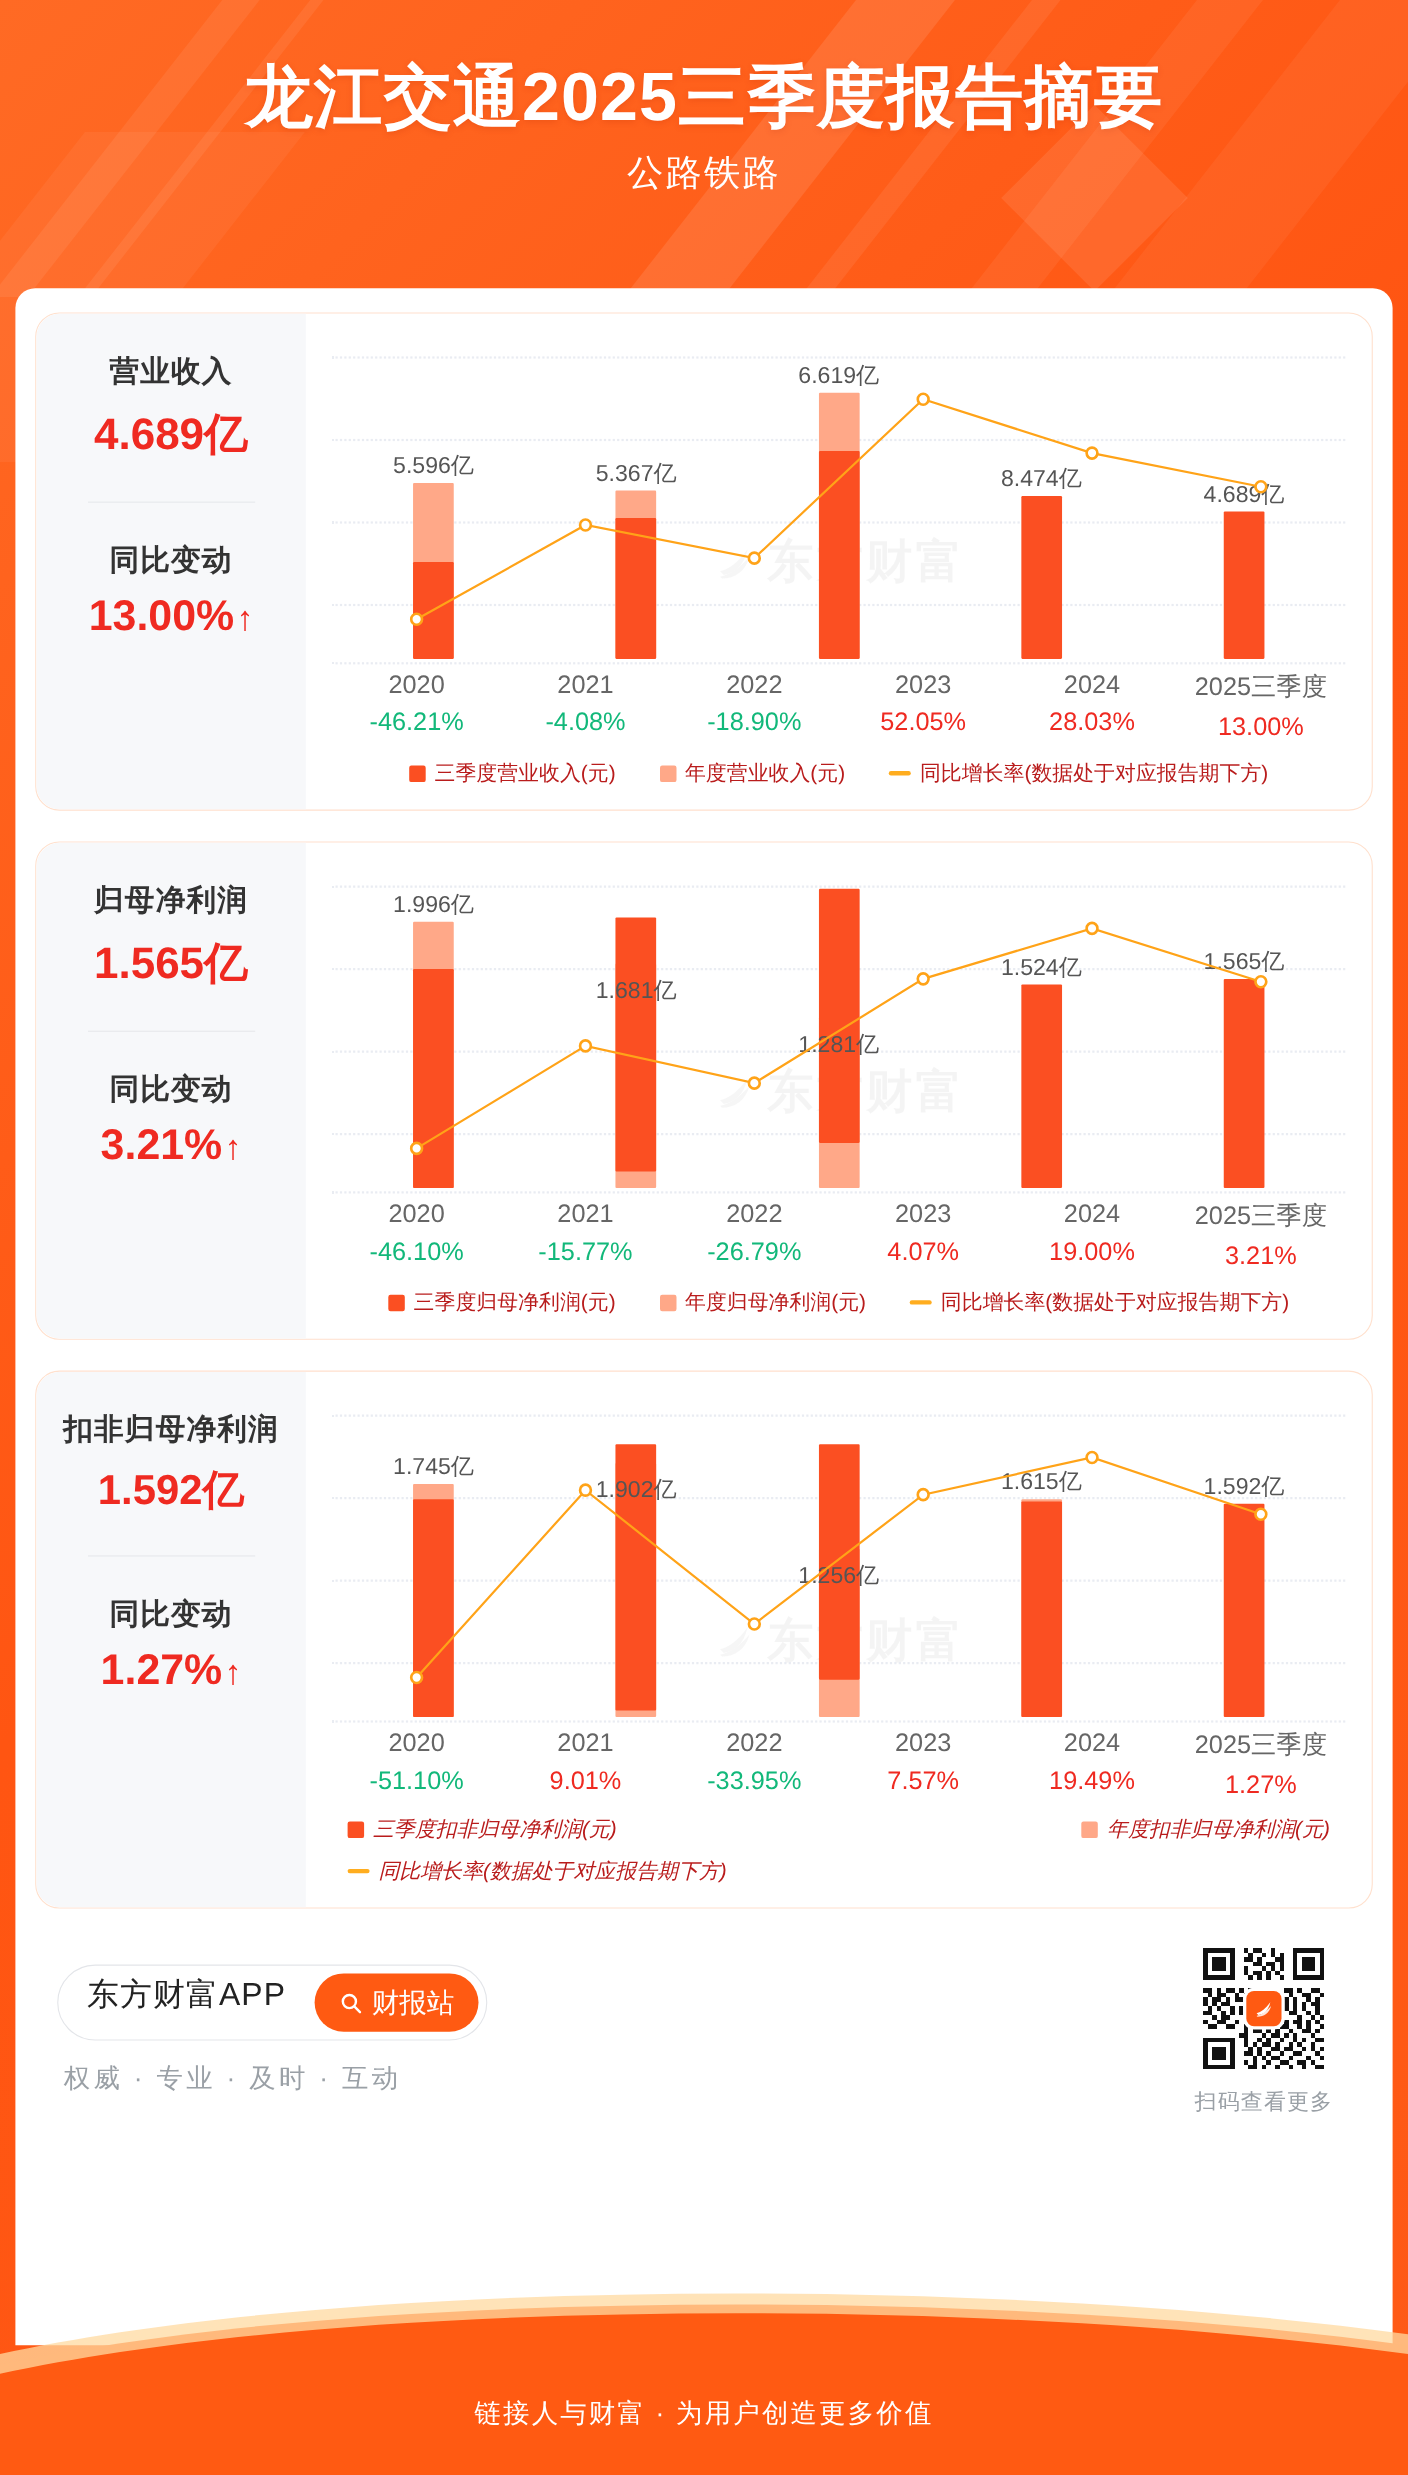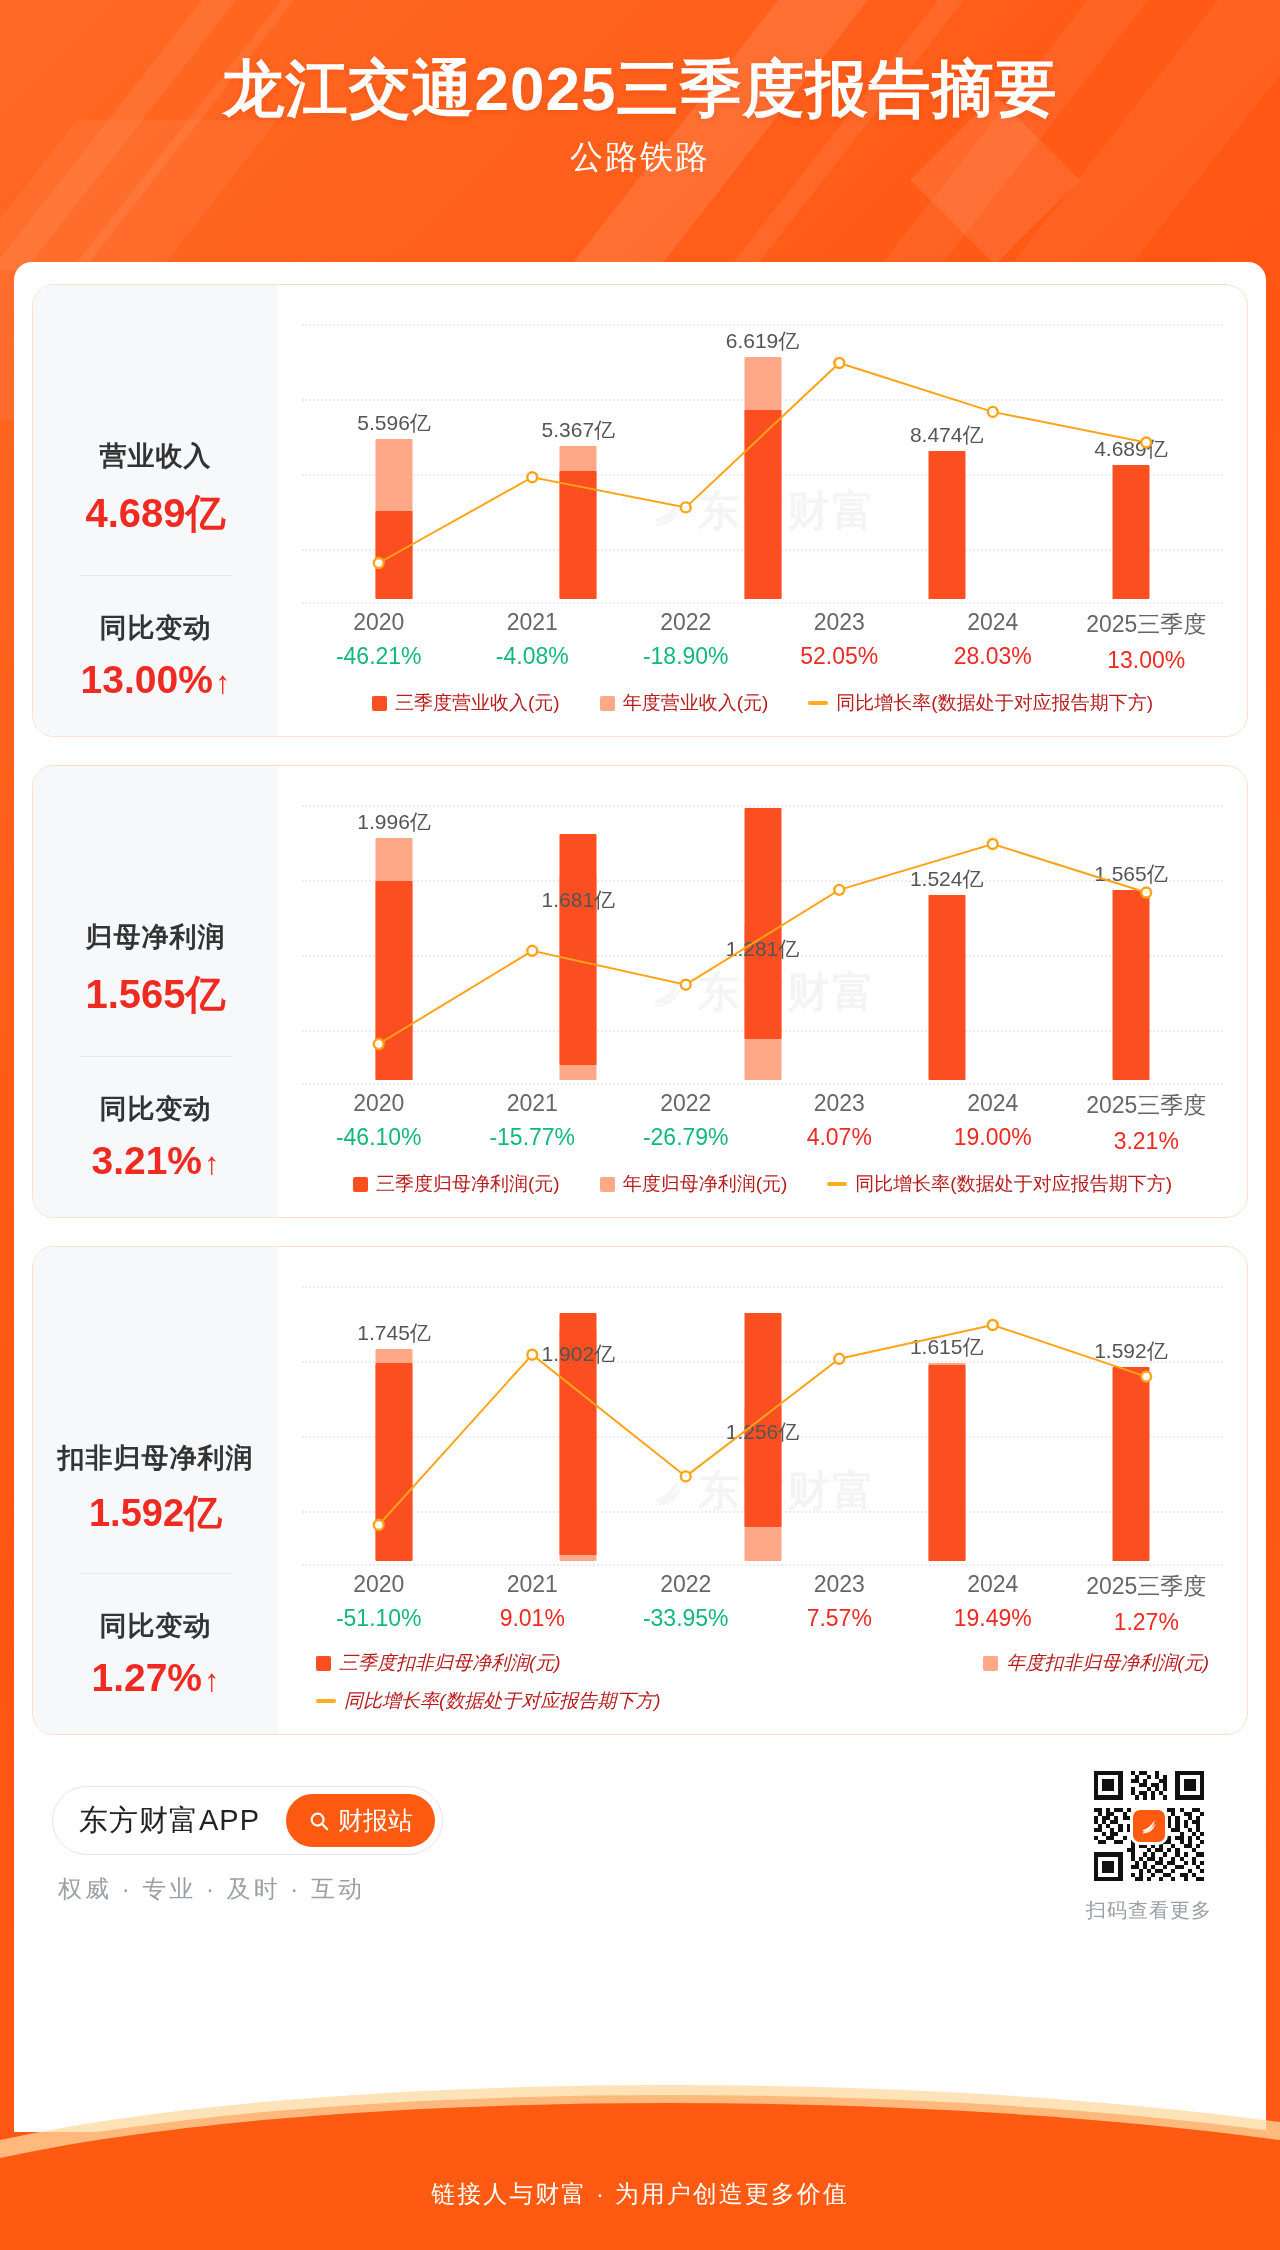--- a/index.html
+++ b/index.html
@@ -48,21 +48,21 @@
     margin-bottom:28px;
     overflow:hidden;
   }
   .card:last-of-type{ margin-bottom:18px; }
 
   
   .summary {
     width:245px; flex:0 0 245px;
     background:#f7f8fa;
     border-radius:22px 0 0 22px;
-    display:flex; flex-direction:column; justify-content:flex-end; align-items:center;
+    display:flex; flex-direction:column; justify-content:flex-start; align-items:center;
     padding:34px 10px;
   }
   .sum-block{ text-align:center; }
   .sum-label{ font-size:27px; font-weight:bold; color:#333; letter-spacing:1px; }
   .sum-value{ font-size:40px; font-weight:bold; color:#ef2a21; margin-top:12px; letter-spacing:0px; }
   .sum-value.small{ font-size:38px; }
   .sum-divider{ width:152px; height:1px; background:#e6e8ec; margin:34px auto; }
   .sum-pct{ font-size:39px; font-weight:bold; color:#ef2a21; margin-top:12px; white-space:nowrap;}
   .sum-pct .arrow{ font-size:31px; display:inline-block; margin-left:2px; }
 
@@ -111,21 +111,21 @@
     display:flex; align-items:center; gap:10px;
     opacity:.07; pointer-events:none; user-select:none;
   }
   .wm .wmtxt{ font-size:42px; font-weight:bold; color:#777; letter-spacing:3px; }
   .wm .wmlogo{ width:40px; height:40px; }
 
   
   .footer-row{ display:flex; justify-content:space-between; align-items:center; padding:14px 20px 28px 20px; }
   .appbox{ }
   .pill{
-    display:inline-flex; align-items:center;
+    display:inline-flex; align-items:flex-start;
     border:1px solid #e3e5e9; border-radius:40px;
     padding:7px 7px 7px 26px;
   }
   .pill .apptext{ font-size:29px; color:#222; margin-right:26px; letter-spacing:1px;}
   .cta{
     display:inline-flex; align-items:center; gap:8px;
     background:#ff5a12; color:#fff; border-radius:30px;
     padding:10px 22px; font-size:25px;
   }
   .cta svg{ display:block; }

